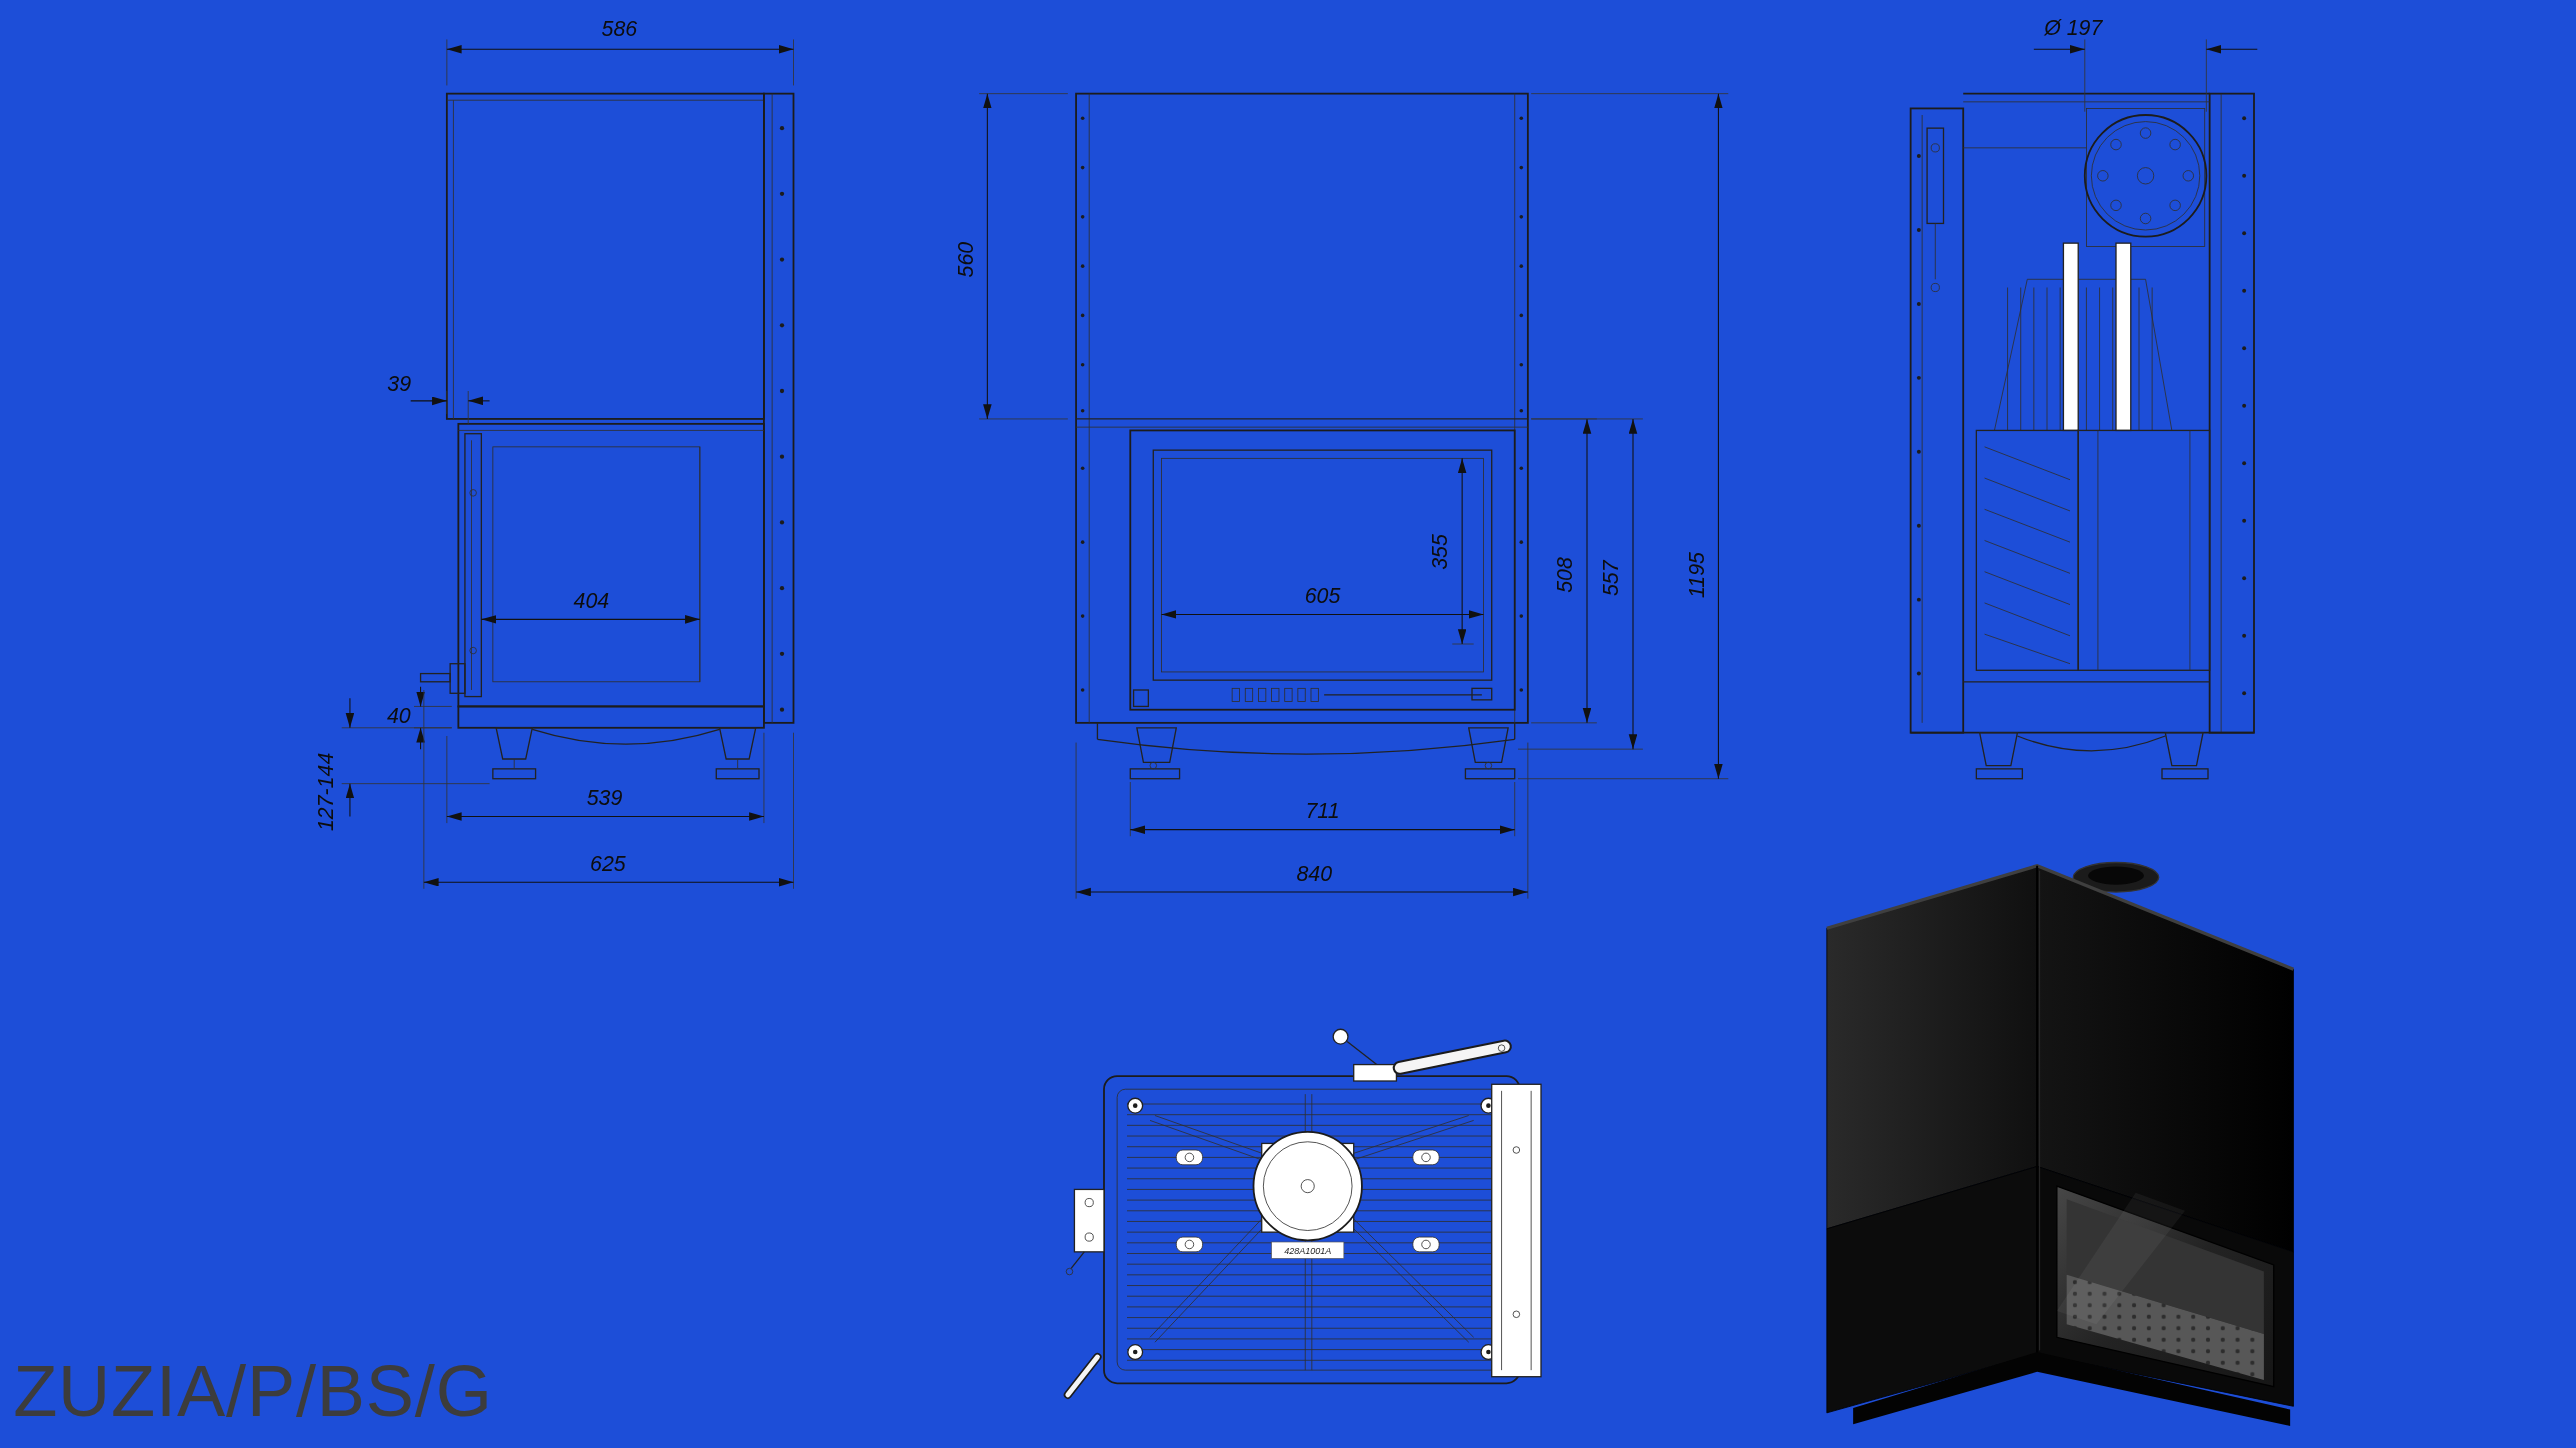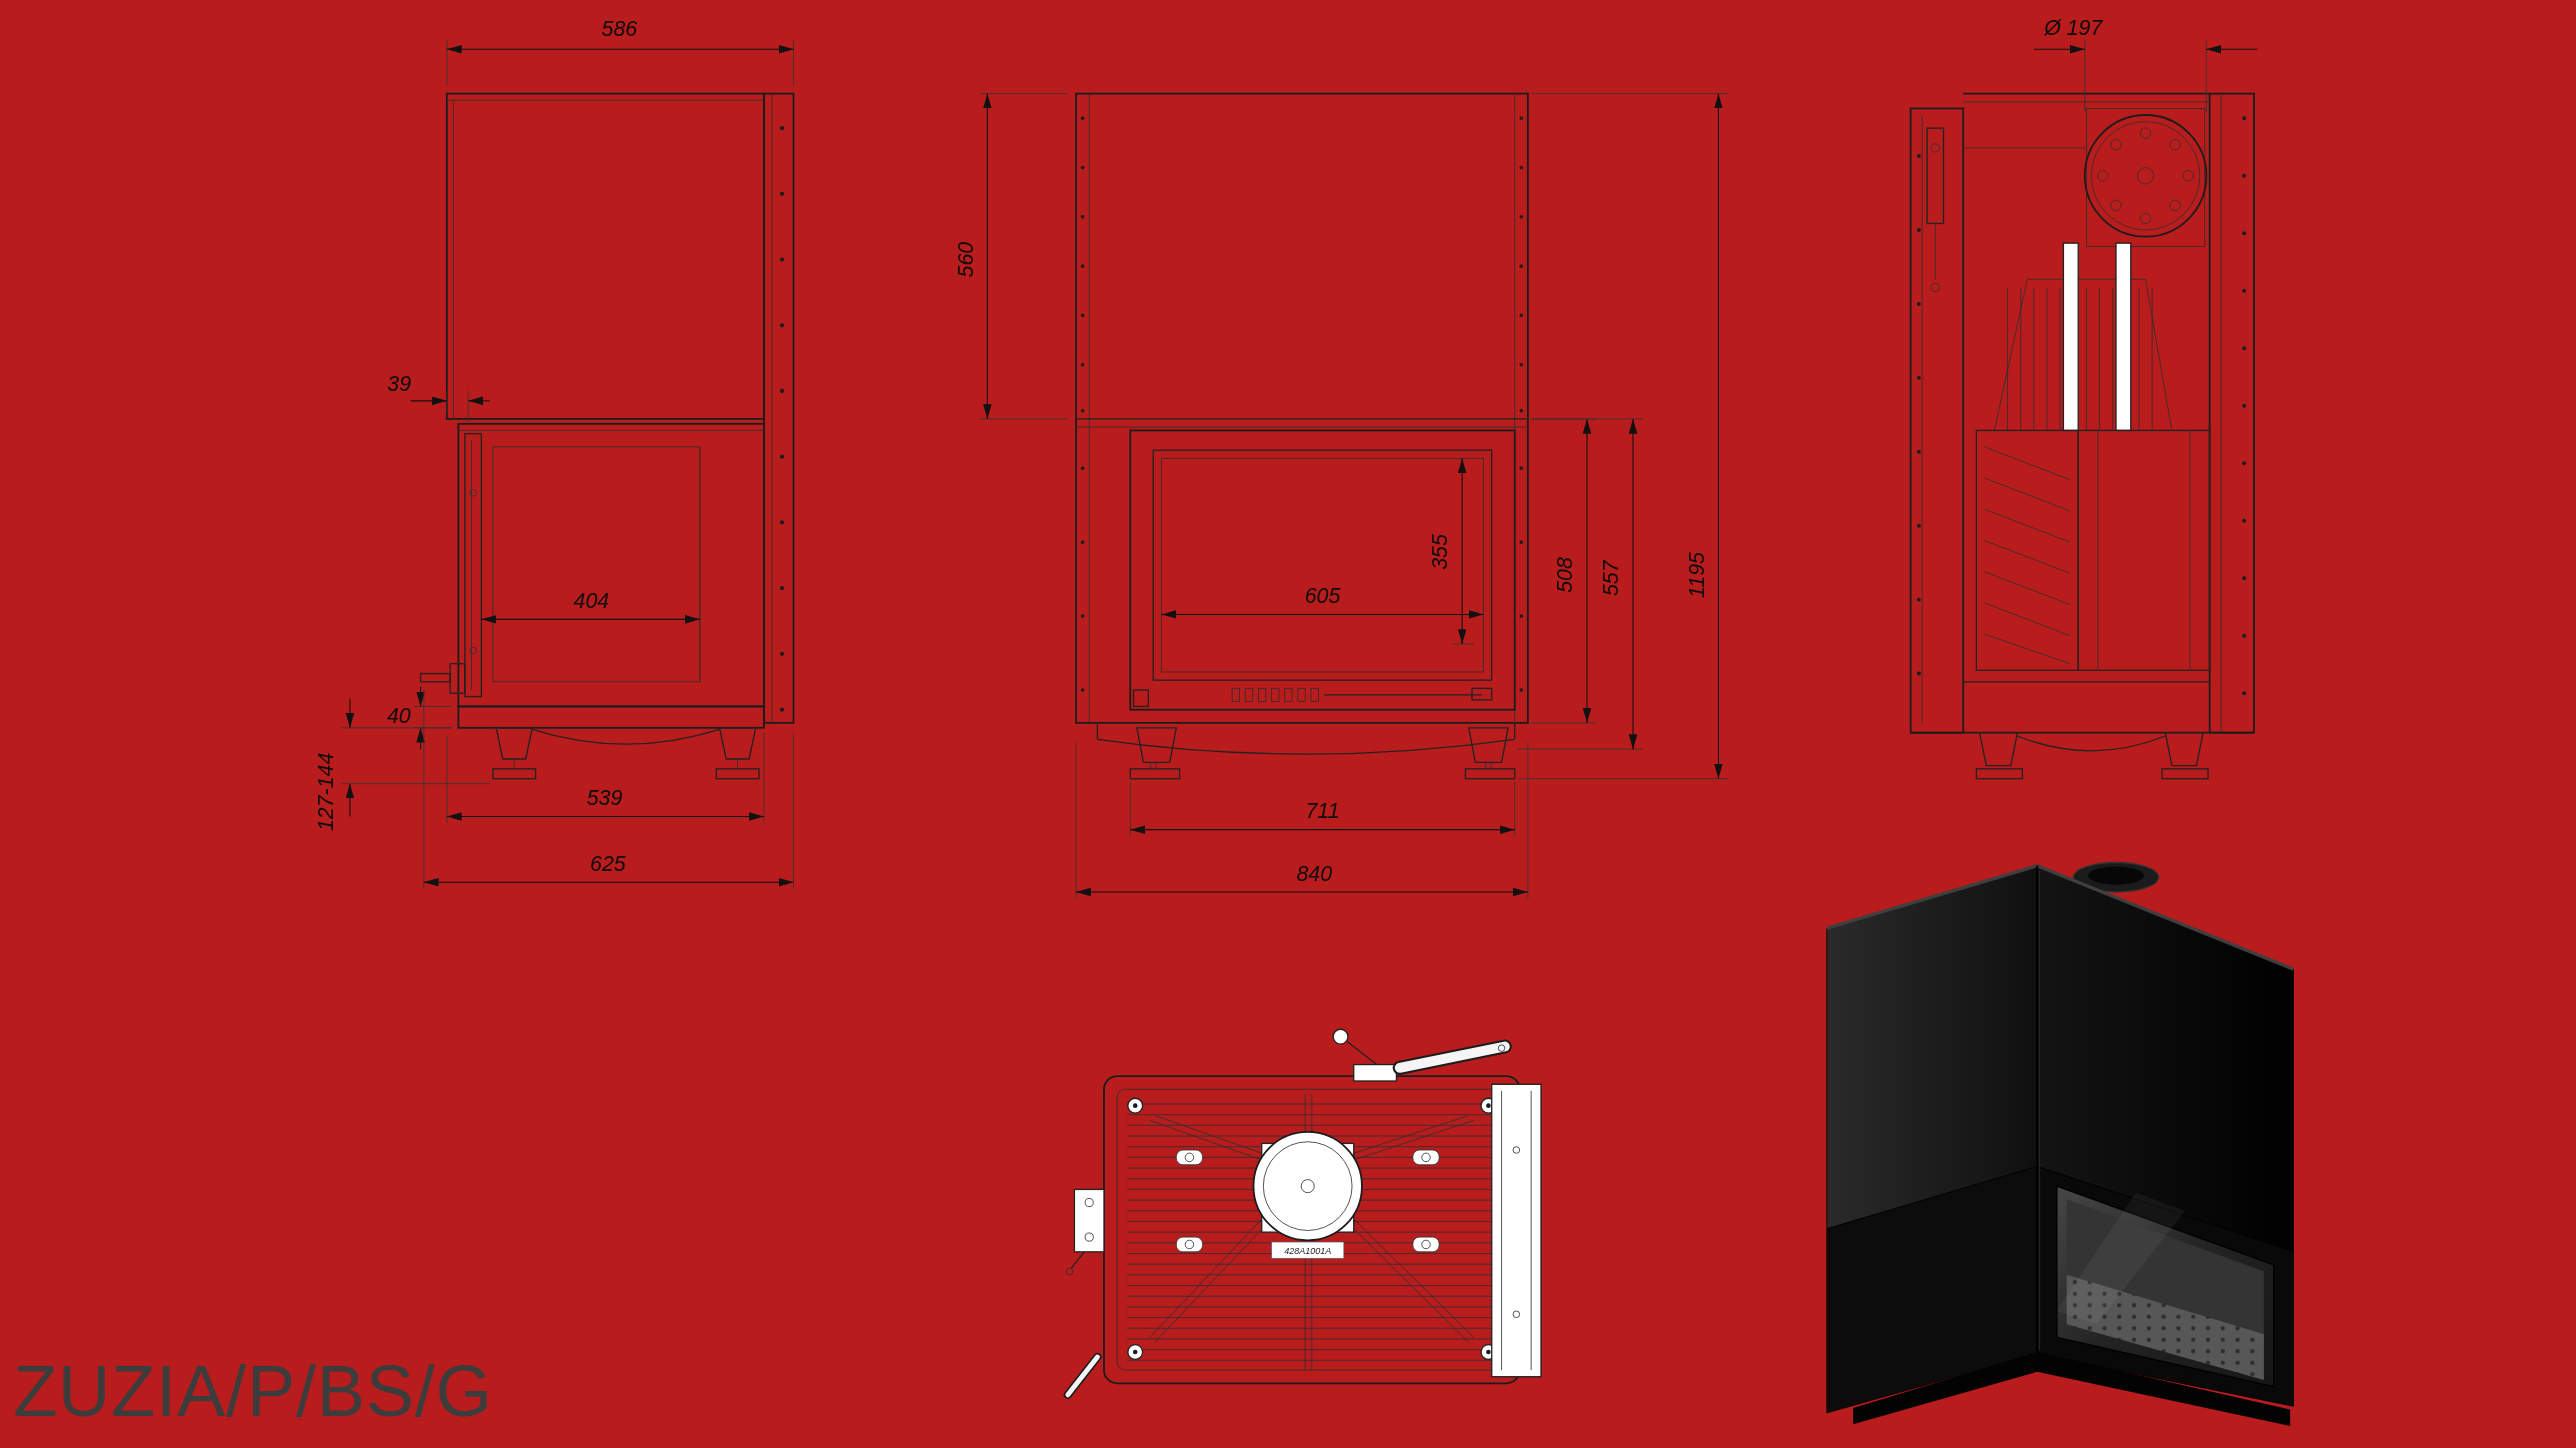--- a/index.html
+++ b/index.html
@@ -1,16 +1,16 @@
 <!DOCTYPE html>
 <html style="font-size:9.5px"><head>
 <meta charset="utf-8">
 <style>
   html,body{margin:0;padding:0;background:#fff;}
-  #stage{width:2576px;height:1449px;position:relative;background:#b91c1c;overflow:hidden;}
+  #stage{width:2576px;height:1449px;position:relative;background:#1d4ed8;overflow:hidden;}
   svg{display:block;width:2576px;height:1449px;}
   .o{fill:none;stroke:#1c1c1c;stroke-width:1.1;}
   .m{fill:none;stroke:#222;stroke-width:.8;}
   .t{fill:none;stroke:#2e2e2e;stroke-width:.5;}
   .dim{stroke:#111;stroke-width:.65;fill:none;}
   .ext{stroke:#333;stroke-width:.5;fill:none;}
   .dimtxt{font:italic 13px "Liberation Sans",sans-serif;fill:#0d0d0d;}
   .tiny{font:italic 5.5px "Liberation Sans",sans-serif;fill:#222;}
   .title{font:400 44px "Liberation Sans",sans-serif;fill:#3c3c3c;letter-spacing:.5px;}
   .w{fill:#fff;}

